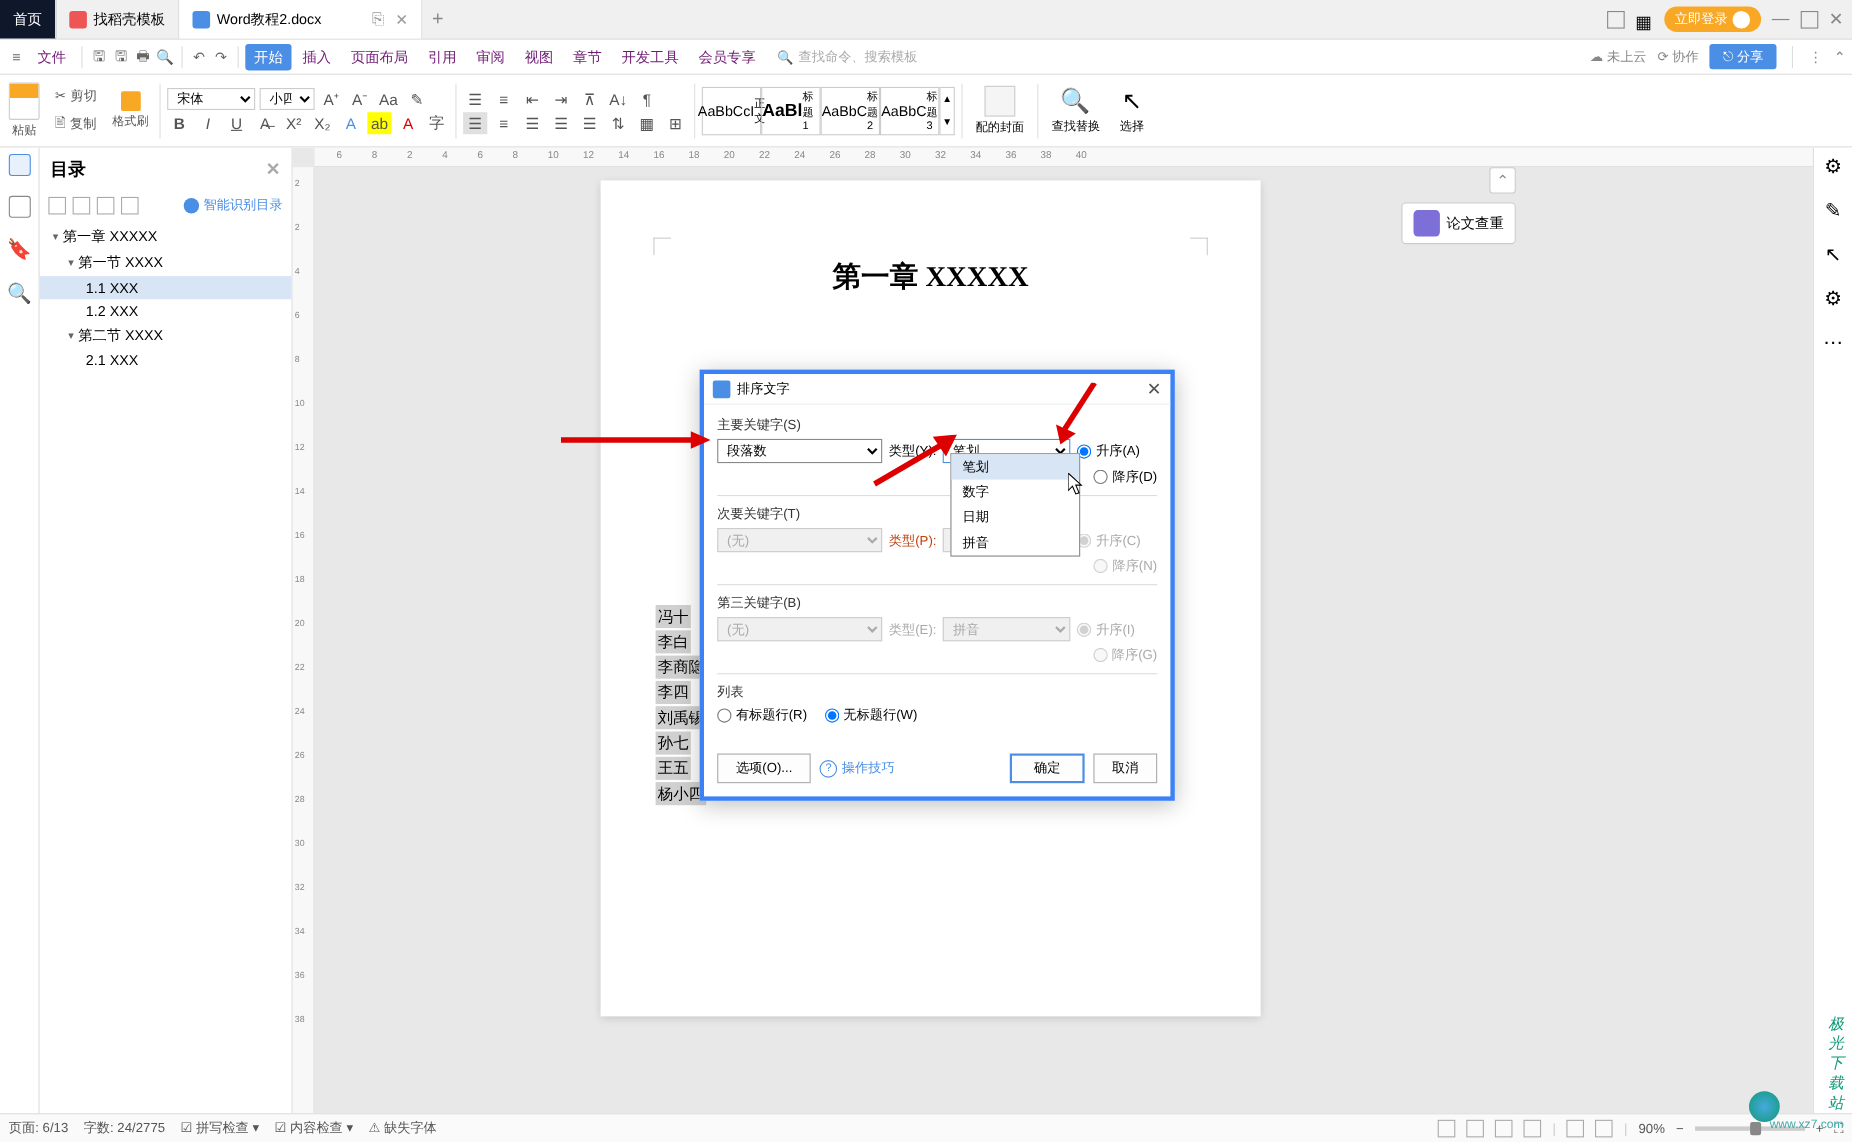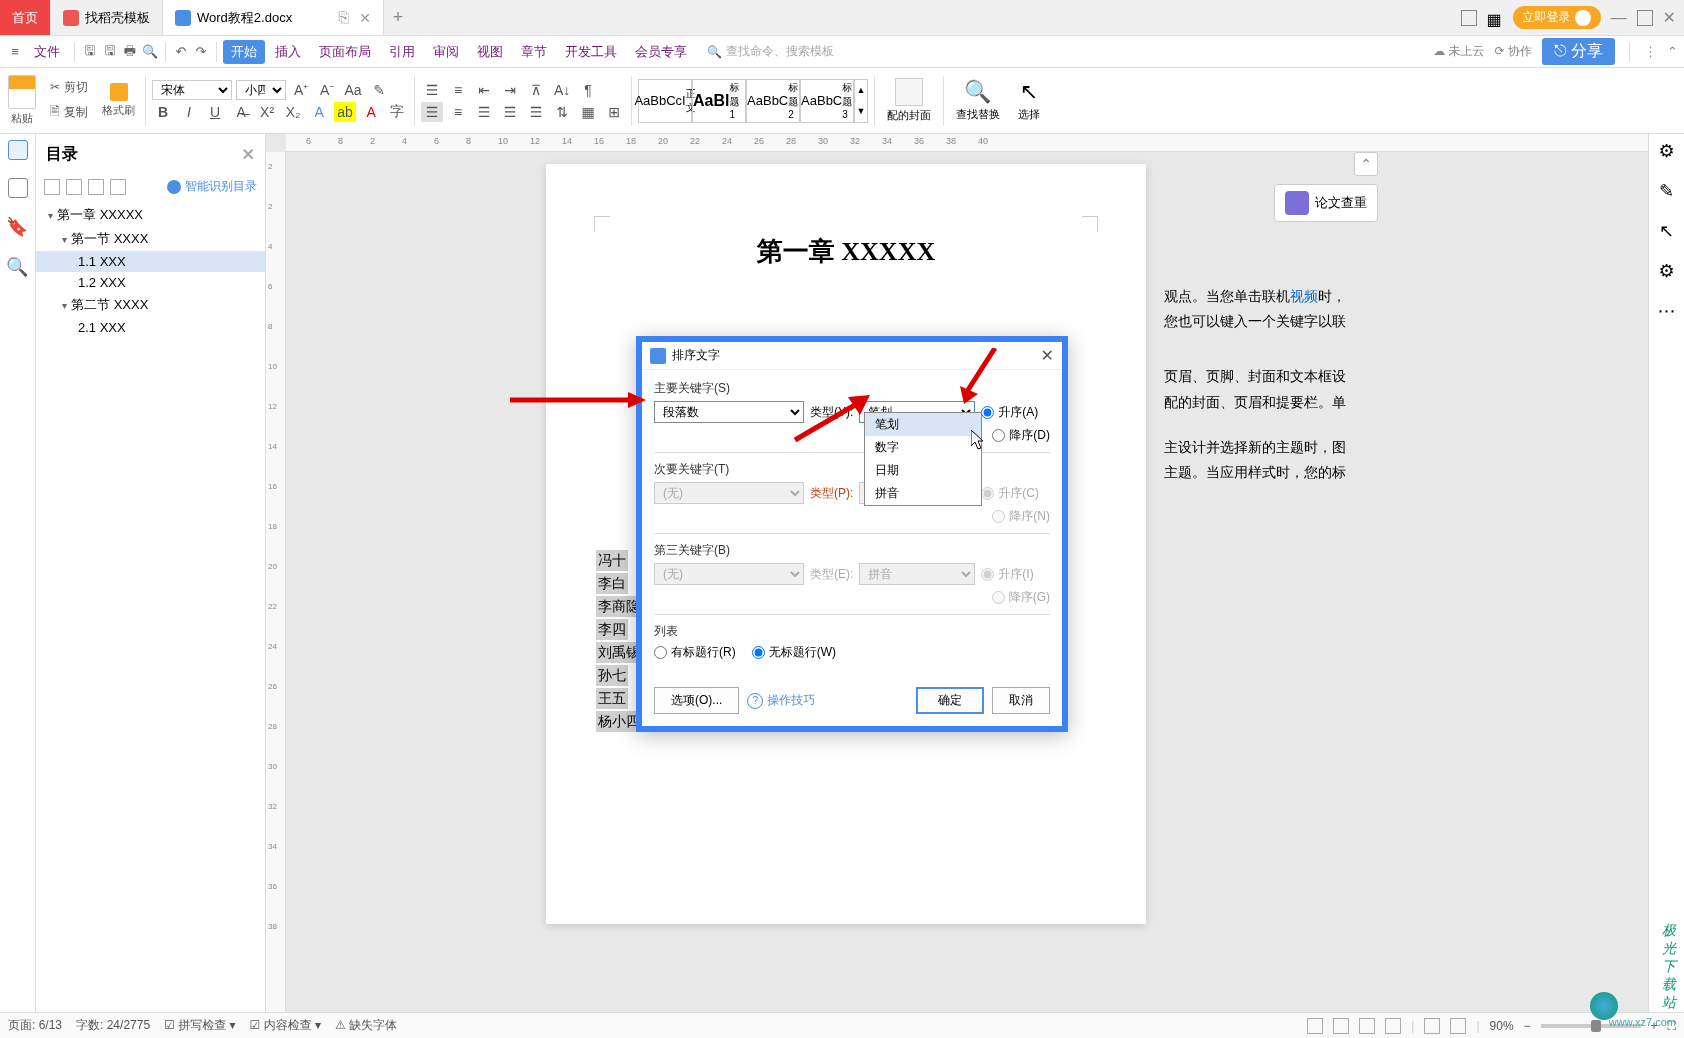--- a/index.html
+++ b/index.html
@@ -2,41 +2,41 @@
 <html><head>
 <meta charset="utf-8">
 <style>
 * { margin: 0; padding: 0; box-sizing: border-box; font-family: "Microsoft YaHei", sans-serif; }
 body { background: #f5f5f5; width: 1684px; height: 1038px; overflow: hidden; position: relative; }
 .app { background: #fff; width: 100%; height: 100%; display: flex; flex-direction: column; }
 
 
 .tabs-row { height: 36px; background: #f0f0f0; display: flex; align-items: center; border-bottom: 1px solid #ddd; }
 .tab { height: 100%; display: flex; align-items: center; padding: 0 12px; font-size: 13px; gap: 6px; border-right: 1px solid #ddd; cursor: pointer; }
-.tab.home { background: #ef4444; color: #fff; }
+.tab.home { background: #0f172a; color: #fff; }
 .tab.active { background: #fff; }
 .tab-icon { width: 16px; height: 16px; display: inline-block; }
 .tab-icon.red { background: #e55; border-radius: 3px; }
 .tab-icon.blue { background: #4a8ee5; border-radius: 3px; }
 .tab-add { width: 28px; display: flex; align-items: center; justify-content: center; font-size: 18px; color: #888; }
 .tab-close { font-size: 14px; color: #999; margin-left: 4px; }
 .tabs-right { margin-left: auto; display: flex; align-items: center; gap: 10px; padding-right: 8px; }
 .login-btn { background: #f9a825; color: #fff; padding: 3px 10px; border-radius: 12px; font-size: 12px; display: flex; align-items: center; gap: 4px; }
 .login-btn::after { content: ""; width: 16px; height: 16px; background: #fff; border-radius: 50%; display: inline-block; }
 .sq-icon { width: 16px; height: 16px; border: 1px solid #888; display: inline-block; }
 
 
 .menu-row { height: 32px; display: flex; align-items: center; border-bottom: 1px solid #ddd; padding: 0 6px; font-size: 13px; gap: 2px; }
 .menu-btn { padding: 3px 8px; color: #701a75; cursor: pointer; border-radius: 3px; }
 .menu-btn.active { background: #4a8ee5; color: #fff; }
 .menu-icon { width: 18px; height: 18px; display: flex; align-items: center; justify-content: center; color: #666; }
 .menu-sep { width: 1px; height: 20px; background: #ddd; margin: 0 4px; }
 .menu-search { margin-left: 10px; color: #aaa; font-size: 12px; display: flex; align-items: center; gap: 4px; }
 .menu-right { margin-left: auto; display: flex; align-items: center; gap: 10px; }
-.share-btn { background: #4a8ee5; color: #fff; padding: 3px 12px; border-radius: 3px; font-size: 16px; }
+.share-btn { background: #4a8ee5; color: #fff; padding: 3px 12px; border-radius: 3px; font-size: 12px; }
 .cloud-txt { color: #888; font-size: 12px; }
 
 
 .toolbar { height: 66px; border-bottom: 1px solid #ddd; display: flex; align-items: center; padding: 0 4px; gap: 6px; }
 .tb-group { display: flex; flex-direction: column; align-items: center; gap: 2px; padding: 2px 4px; }
 .tb-group-h { display: flex; flex-direction: column; gap: 2px; }
 .tb-btn { display: flex; align-items: center; gap: 4px; font-size: 12px; color: #555; padding: 2px 4px; }
 .tb-icon { width: 18px; height: 18px; display: inline-block; background: #ddd; border-radius: 2px; }
 .tb-icon.paste { width: 28px; height: 34px; background: linear-gradient(#f9a825 40%, #fff 40%); border: 1px solid #ccc; }
 .tb-sep { width: 1px; height: 50px; background: #e0e0e0; }
@@ -86,21 +86,21 @@
 .page-body { font-size: 14px; line-height: 1.8; }
 .name-item { display: inline-block; background: #d0d0d0; padding: 0 2px; margin: 1px 0; }
 
 .thesis-badge { position: absolute; right: 270px; top: 50px; background: #fff; border: 1px solid #ccc; border-radius: 4px; padding: 6px 10px; display: flex; align-items: center; gap: 6px; font-size: 13px; }
 .thesis-badge .badge-icon { width: 24px; height: 24px; background: #7c6fd8; border-radius: 4px; }
 .doc-up { position: absolute; right: 270px; top: 18px; width: 24px; height: 24px; border: 1px solid #ccc; border-radius: 3px; background: #fff; display: flex; align-items: center; justify-content: center; font-size: 14px; color: #888; }
 
 .right-rail { width: 36px; border-left: 1px solid #ddd; display: flex; flex-direction: column; align-items: center; padding-top: 6px; gap: 18px; }
 
 
-.dialog { position: absolute; left: 636px; top: 336px; width: 432px; background: #fff; border: 6px solid #3b82f6; box-shadow: 0 4px 20px rgba(0,0,0,0.25); font-size: 12px; }
+.dialog { position: absolute; left: 636px; top: 336px; width: 432px; background: #fff; border: 4px solid #3b82f6; box-shadow: 0 4px 20px rgba(0,0,0,0.25); font-size: 12px; }
 .dlg-title { height: 28px; display: flex; align-items: center; padding: 0 8px; border-bottom: 1px solid #eee; }
 .dlg-title-icon { width: 16px; height: 16px; background: #4a8ee5; border-radius: 2px; margin-right: 6px; }
 .dlg-close { margin-left: auto; font-size: 16px; color: #555; cursor: pointer; }
 .dlg-body { padding: 10px 12px; }
 .dlg-section { margin-bottom: 8px; }
 .dlg-label { font-size: 12px; color: #333; margin-bottom: 4px; display: block; }
 .dlg-row { display: flex; align-items: center; gap: 6px; margin-bottom: 4px; }
 .dlg-select { border: 1px solid #888; height: 22px; font-size: 12px; padding: 0 4px; background: #fff; }
 .dlg-select.w1 { width: 150px; }
 .dlg-select.w2 { width: 116px; }
@@ -399,30 +399,20 @@
         </div>
       <div class="doc-up">⌃</div>
       <div class="thesis-badge">
         <span class="badge-icon"></span>
         <span>论文查重</span>
       </div>
       <div class="page">
         <div class="page-corner pc-tl"></div>
         <div class="page-corner pc-tr"></div>
         <h1>第一章  XXXXX</h1>
-        <div class="page-body" style="text-align:right; position:absolute; right:-200px; top:120px; width:190px">
-          <div><span>观点。当您单击联机</span><span style="color:#0066cc">视频</span><span>时，</span></div>
-          <div>您也可以键入一个关键字以联</div>
-          <div style="height:30px"></div>
-          <div>页眉、页脚、封面和文本框设</div>
-          <div>配的封面、页眉和提要栏。单</div>
-          <div style="height:20px"></div>
-          <div>主设计并选择新的主题时，图</div>
-          <div>主题。当应用样式时，您的标</div>
-        </div>
         <div style="margin-top:280px; font-size:14px; line-height:1.5" id="names">
             <div><span class="name-item">冯十</span></div>
             <div><span class="name-item">李白</span></div>
             <div><span class="name-item">李商隐</span></div>
             <div><span class="name-item">李四</span></div>
             <div><span class="name-item">刘禹锡</span></div>
             <div><span class="name-item">孙七</span></div>
             <div><span class="name-item">王五</span></div>
             <div><span class="name-item">杨小四</span></div>
           </div>

